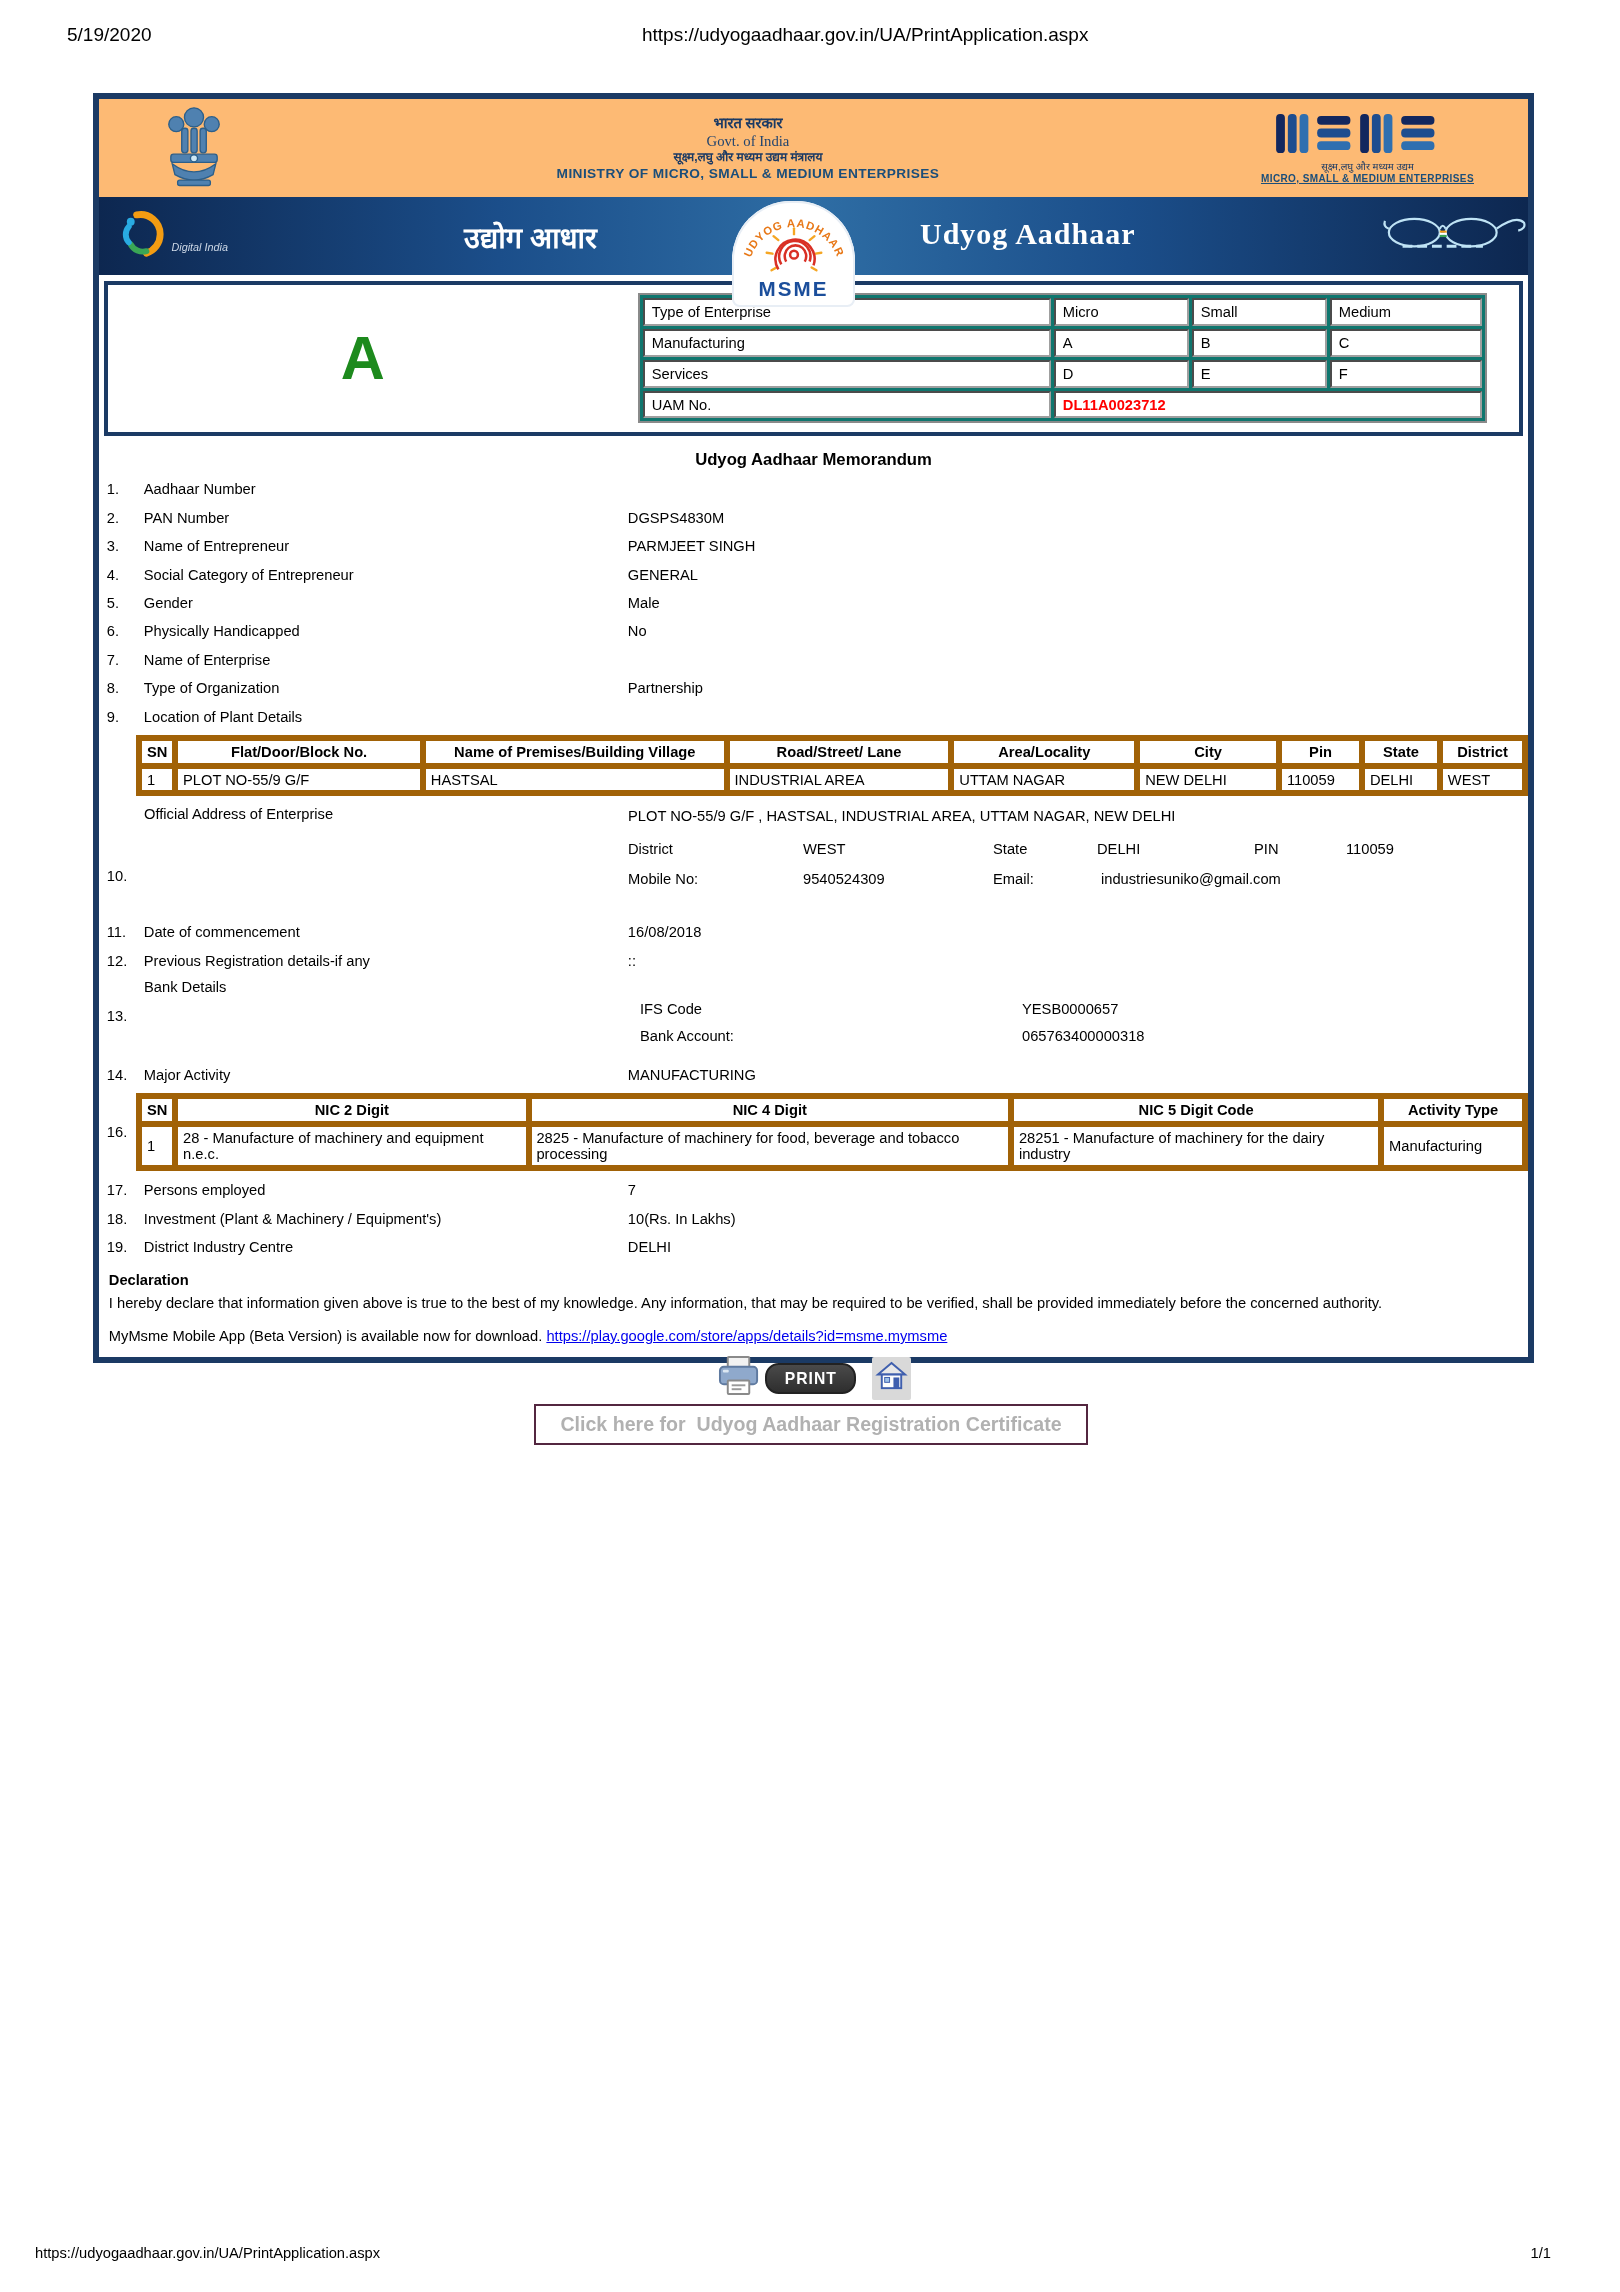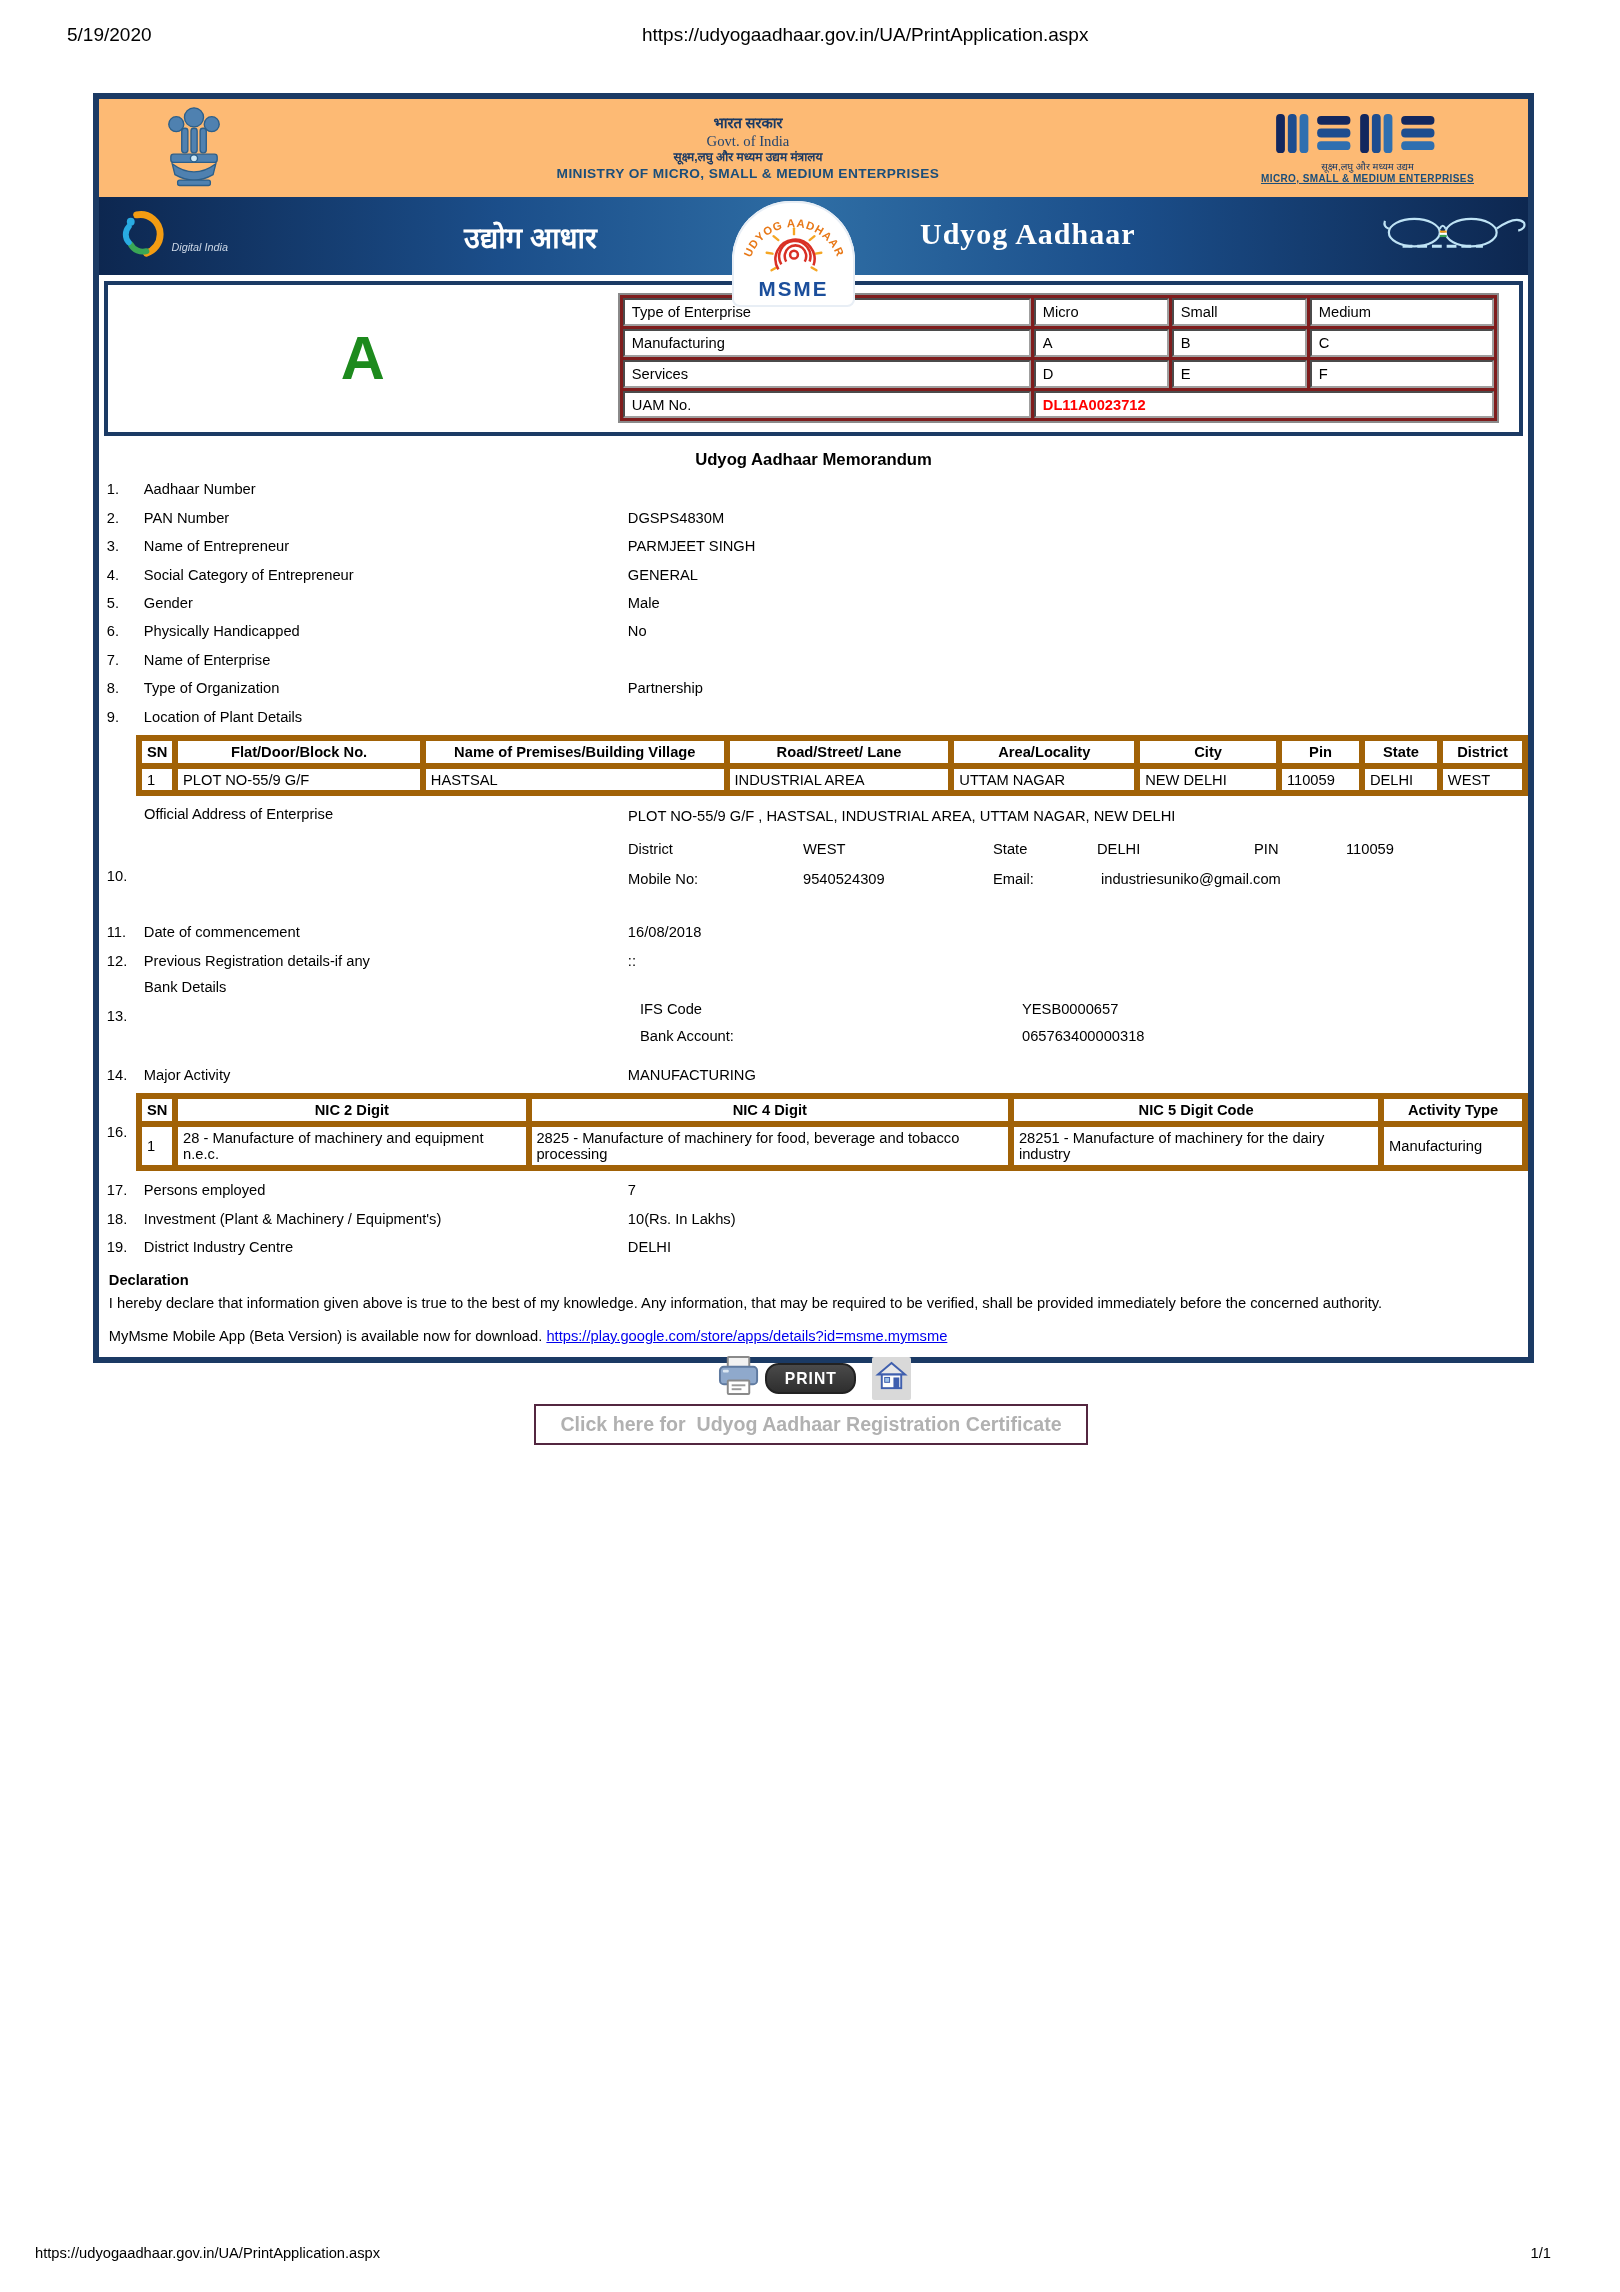--- a/index.html
+++ b/index.html
@@ -61,25 +61,25 @@
 
   
   .enterprise-box {
     border:4.9px solid #1b3a64; margin:5.9px 4.9px 4.9px 4.9px; height:155px;
     display:flex; align-items:center; background:#fff;
   }
   .grade {
     width:510px; text-align:center; font-size:61px; font-weight:bold; color:#1d8a1d;
     font-family:"Liberation Sans", sans-serif;
   }
-  table.type-table { border-collapse:separate; border-spacing:3.9px; border:2px solid #8a8a8a; background:#7f1d1d; }
+  table.type-table { border-collapse:separate; border-spacing:3.9px; border:2px solid #8a8a8a; background:#0f766e;margin-left:20px; }
   table.type-table td {
     background:#fff; border:2px inset #9f9f9f; font-size:14.7px; padding:3.9px 6.9px; height:26.5px;
   }
-  .tt-c1 { width:408px; } .tt-c2 { width:135px; } .tt-c3 { width:135px; } .tt-c4 { width:184px; }
+  .tt-c1 { width:408px; } .tt-c2 { width:135px; } .tt-c3 { width:135px; } .tt-c4 { width:152px; }
   .uam-value { color:#ff0000; font-weight:bold; }
 
   
   .memo-title { text-align:center; font-weight:bold; font-size:16.7px; margin:13.7px 0 9.8px 0; }
   .item-row {
     display:grid; grid-template-columns:37px 484px auto; padding-left:7.8px;
     font-size:14.7px; line-height:20.6px; margin-bottom:7.8px;
   }
   .item-num { }
   .item-label { }

